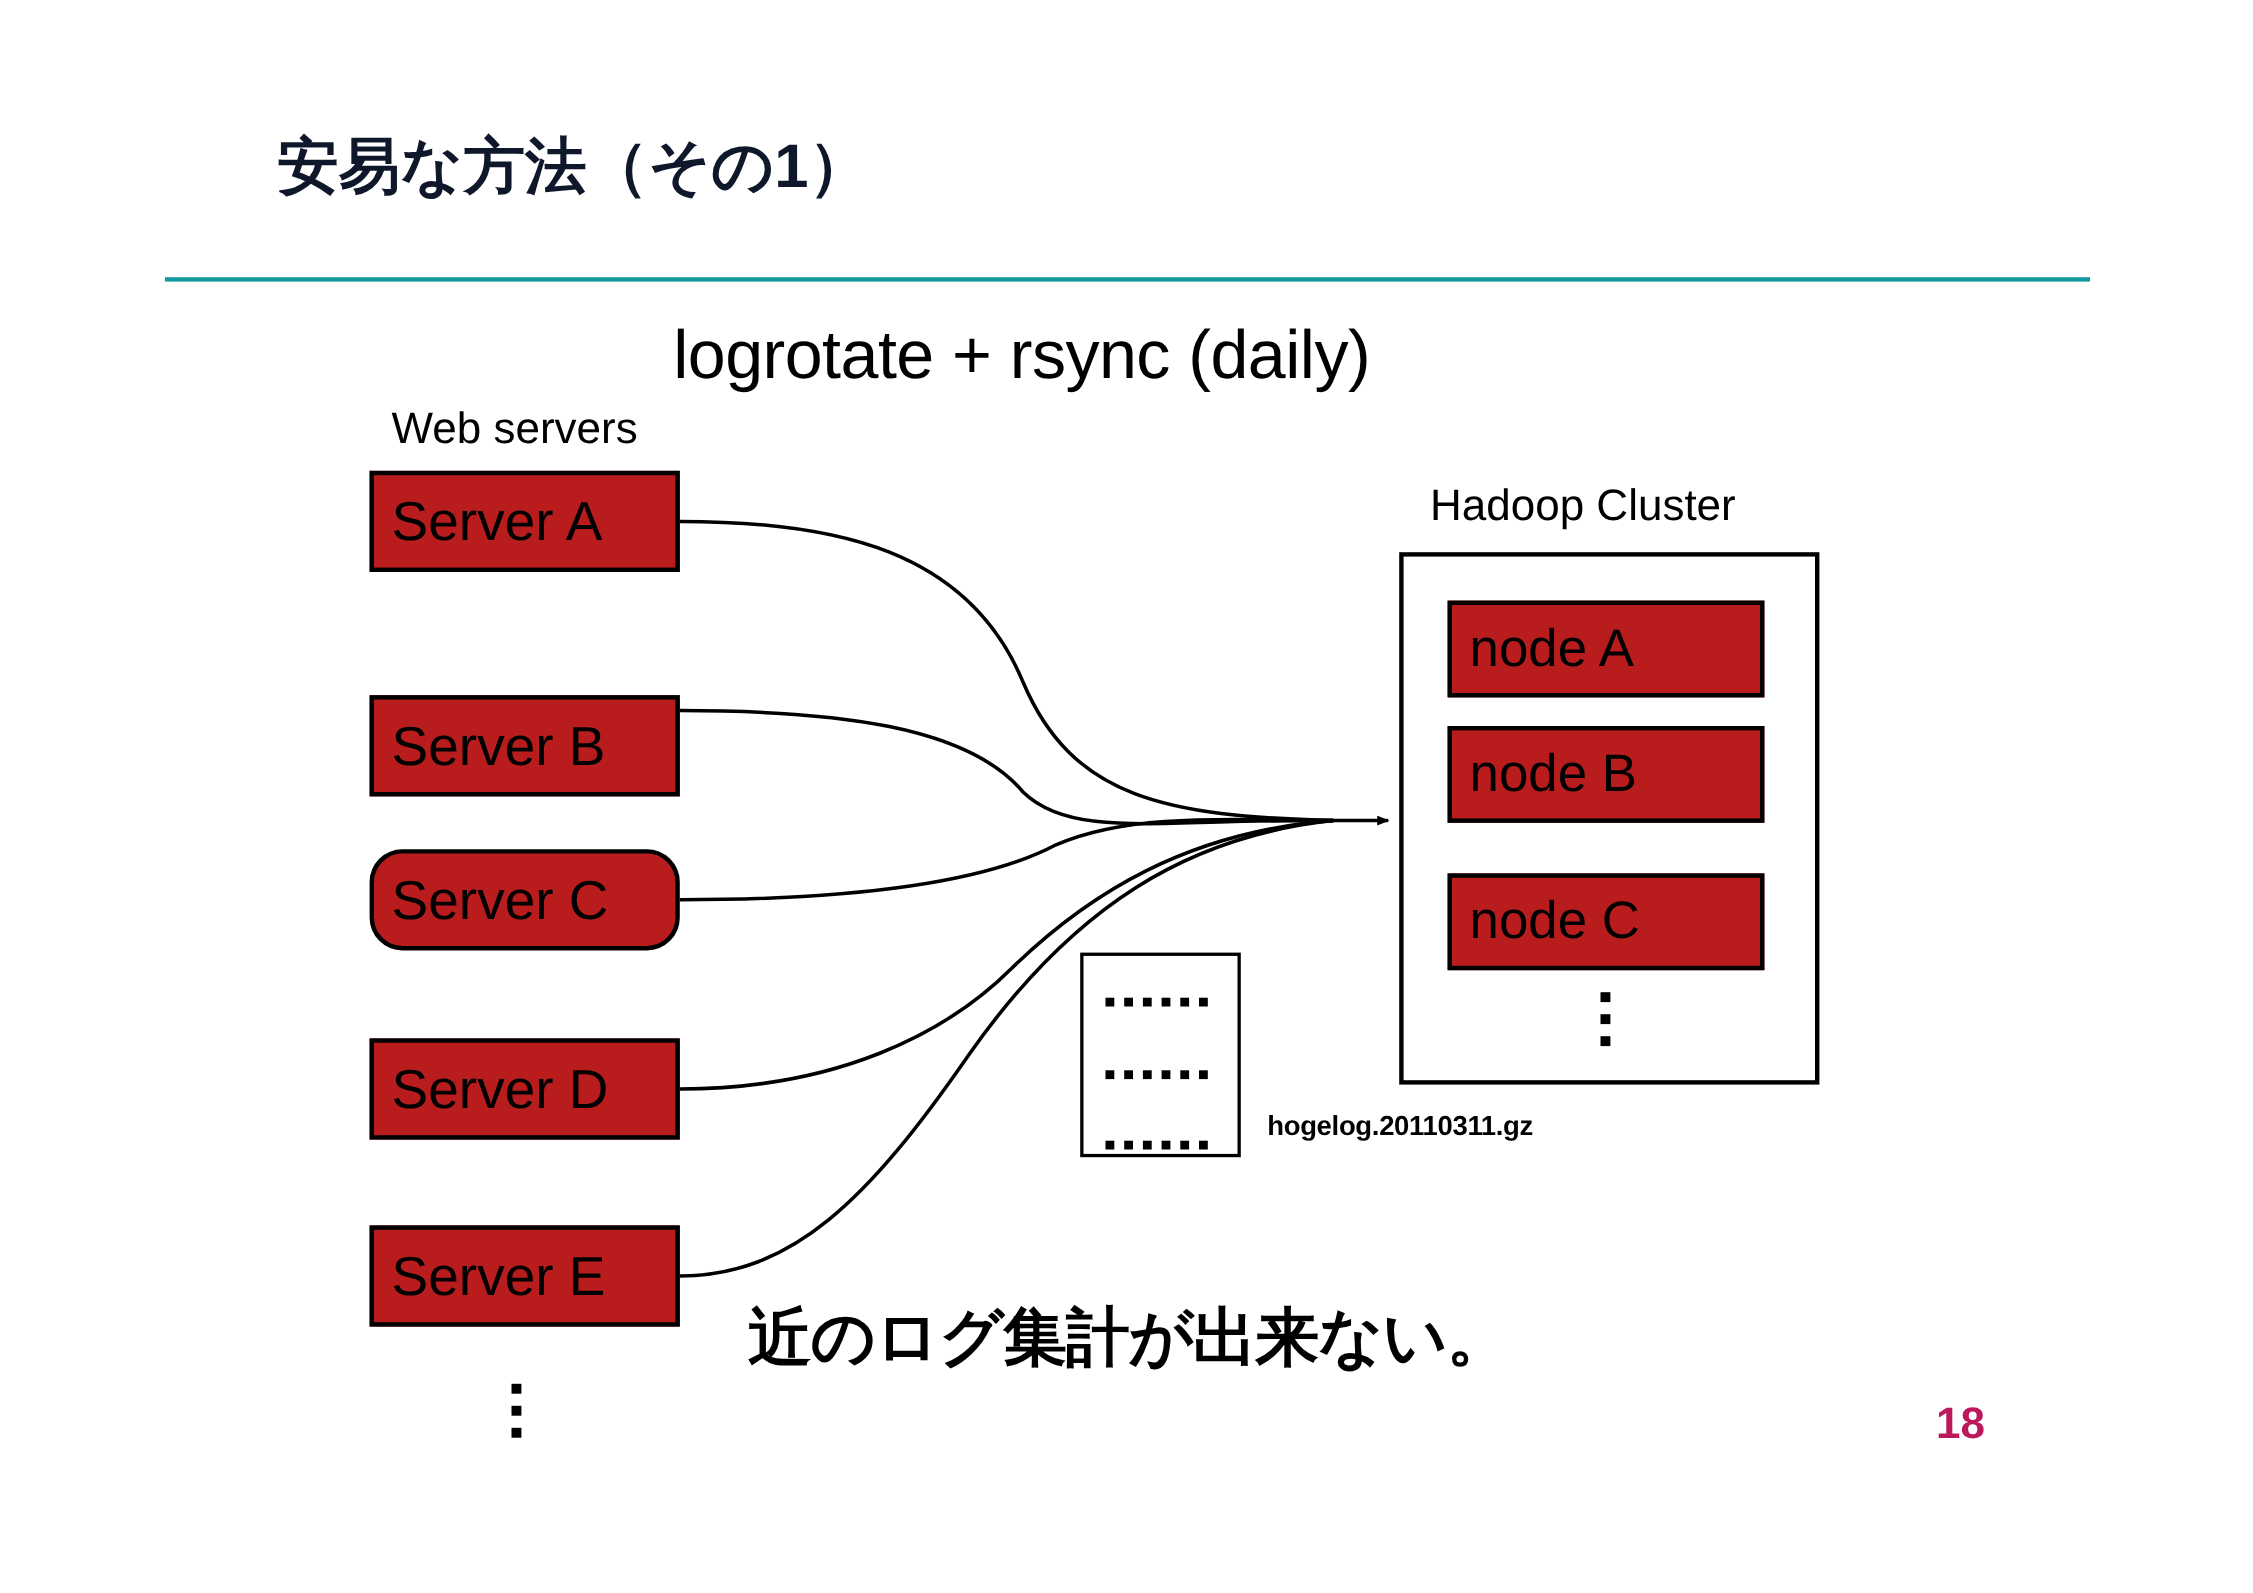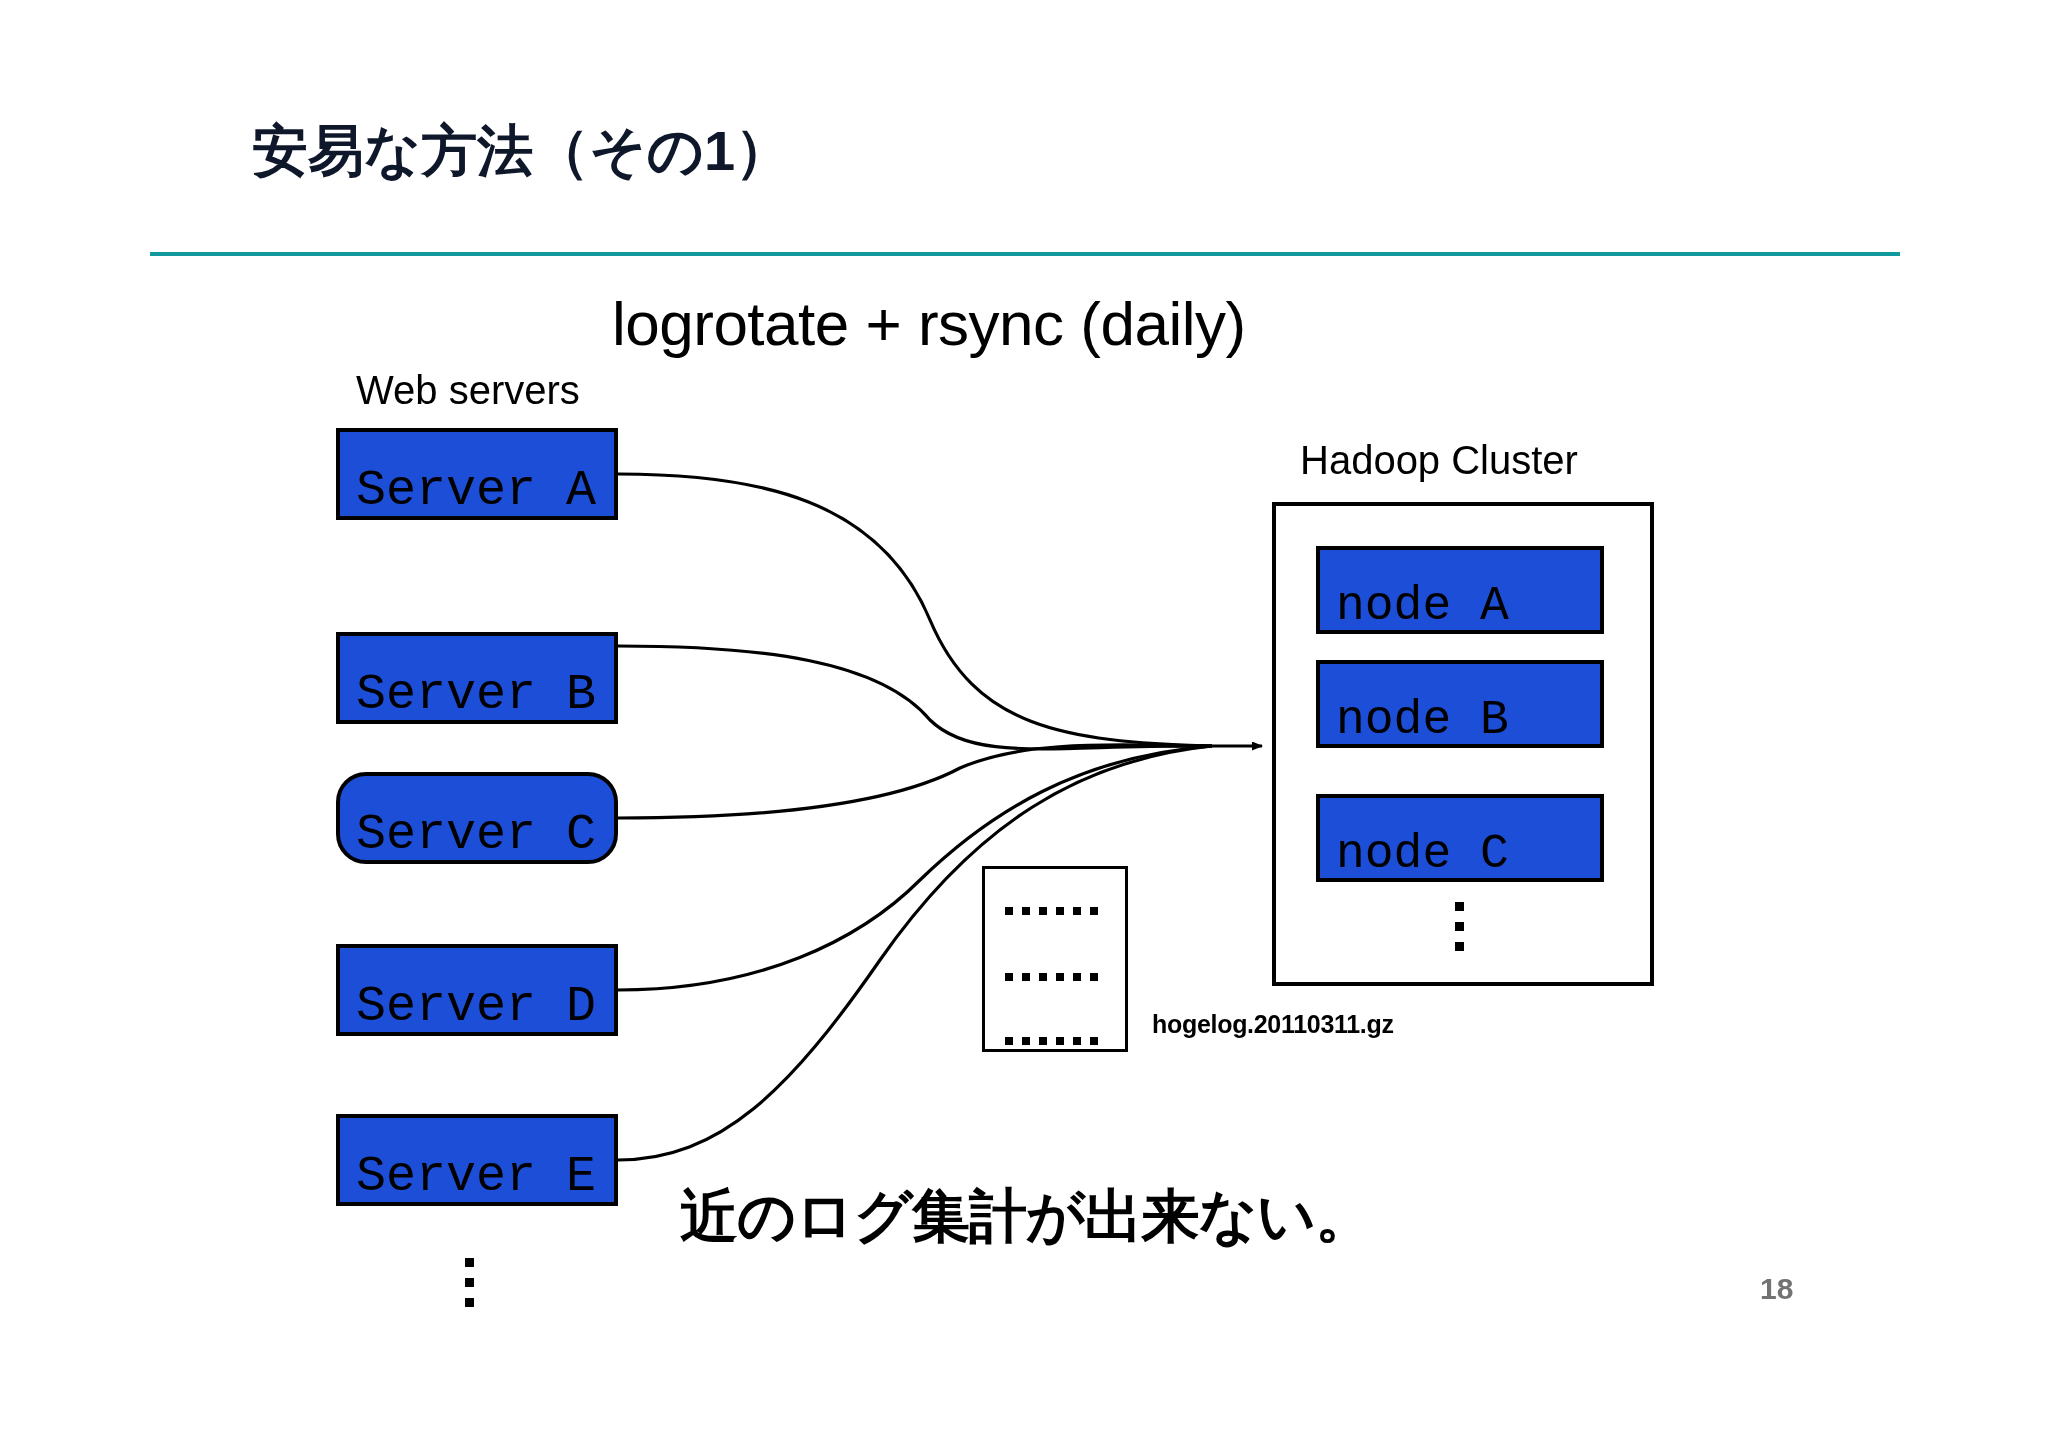--- a/index.html
+++ b/index.html
@@ -59,25 +59,24 @@
     white-space: nowrap;
   }
   #label-web-servers { left: 356px; top: 368px; }
   #label-hadoop-cluster { left: 1300px; top: 438px; }
 
   
   .box {
     position: absolute;
     box-sizing: border-box;
     border: 4px solid #000000;
-    background: #1d4ed8;
+    background: #b91c1c;
     display: flex;
-    align-items: flex-end;
+    align-items: center;
     padding-left: 16px;
-    font-family: Liberation Mono, monospace;
   }
   .box .box-label {
     font-size: 50px;
     line-height: 1;
     color: #000000;
     white-space: nowrap;
   }
 
   .server-box { left: 336px; width: 282px; height: 92px; }
   #server-box-0 { top: 428px; }
@@ -168,23 +167,23 @@
     line-height: 1.18;
     color: #000000;
     letter-spacing: -1px;
   }
 
   
   #page-number {
     position: absolute;
     left: 1760px;
     top: 1272px;
-    font-size: 30px;
-    font-weight: 700;
-    color: #737373;
+    font-size: 40px;
+    font-weight: 700;
+    color: #be185d;
   }
 
   
   #arrow-layer {
     position: absolute;
     left: 0;
     top: 0;
     width: 2048px;
     height: 1448px;
     pointer-events: none;

